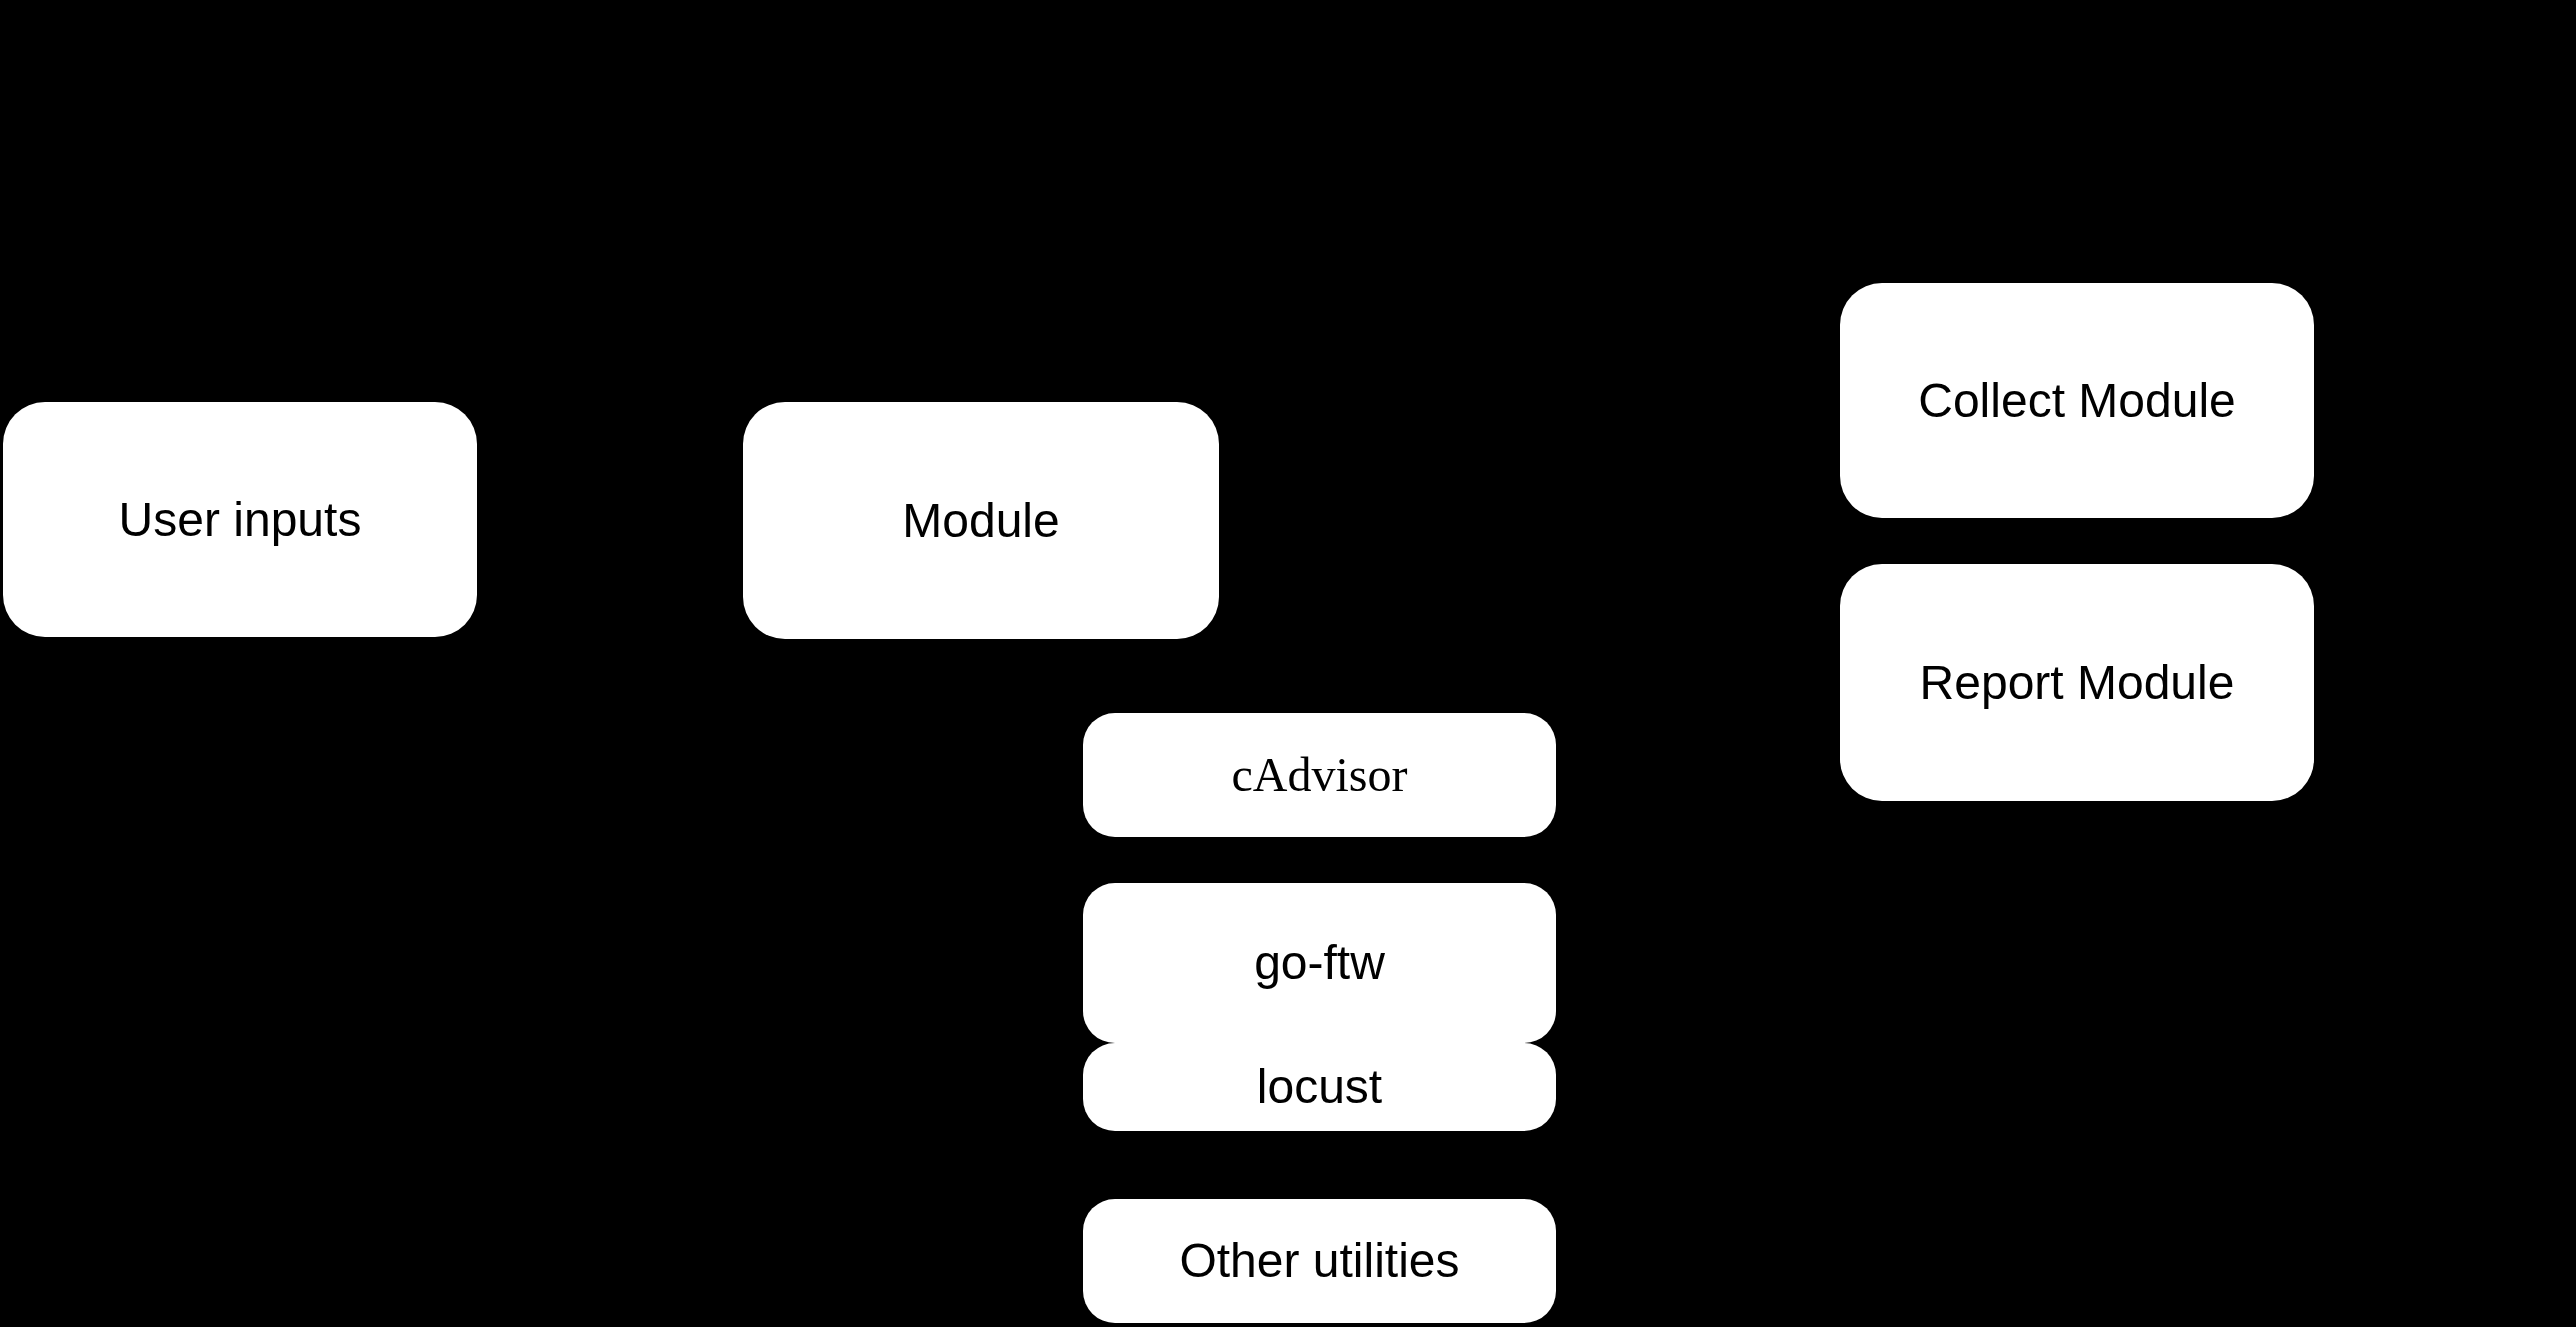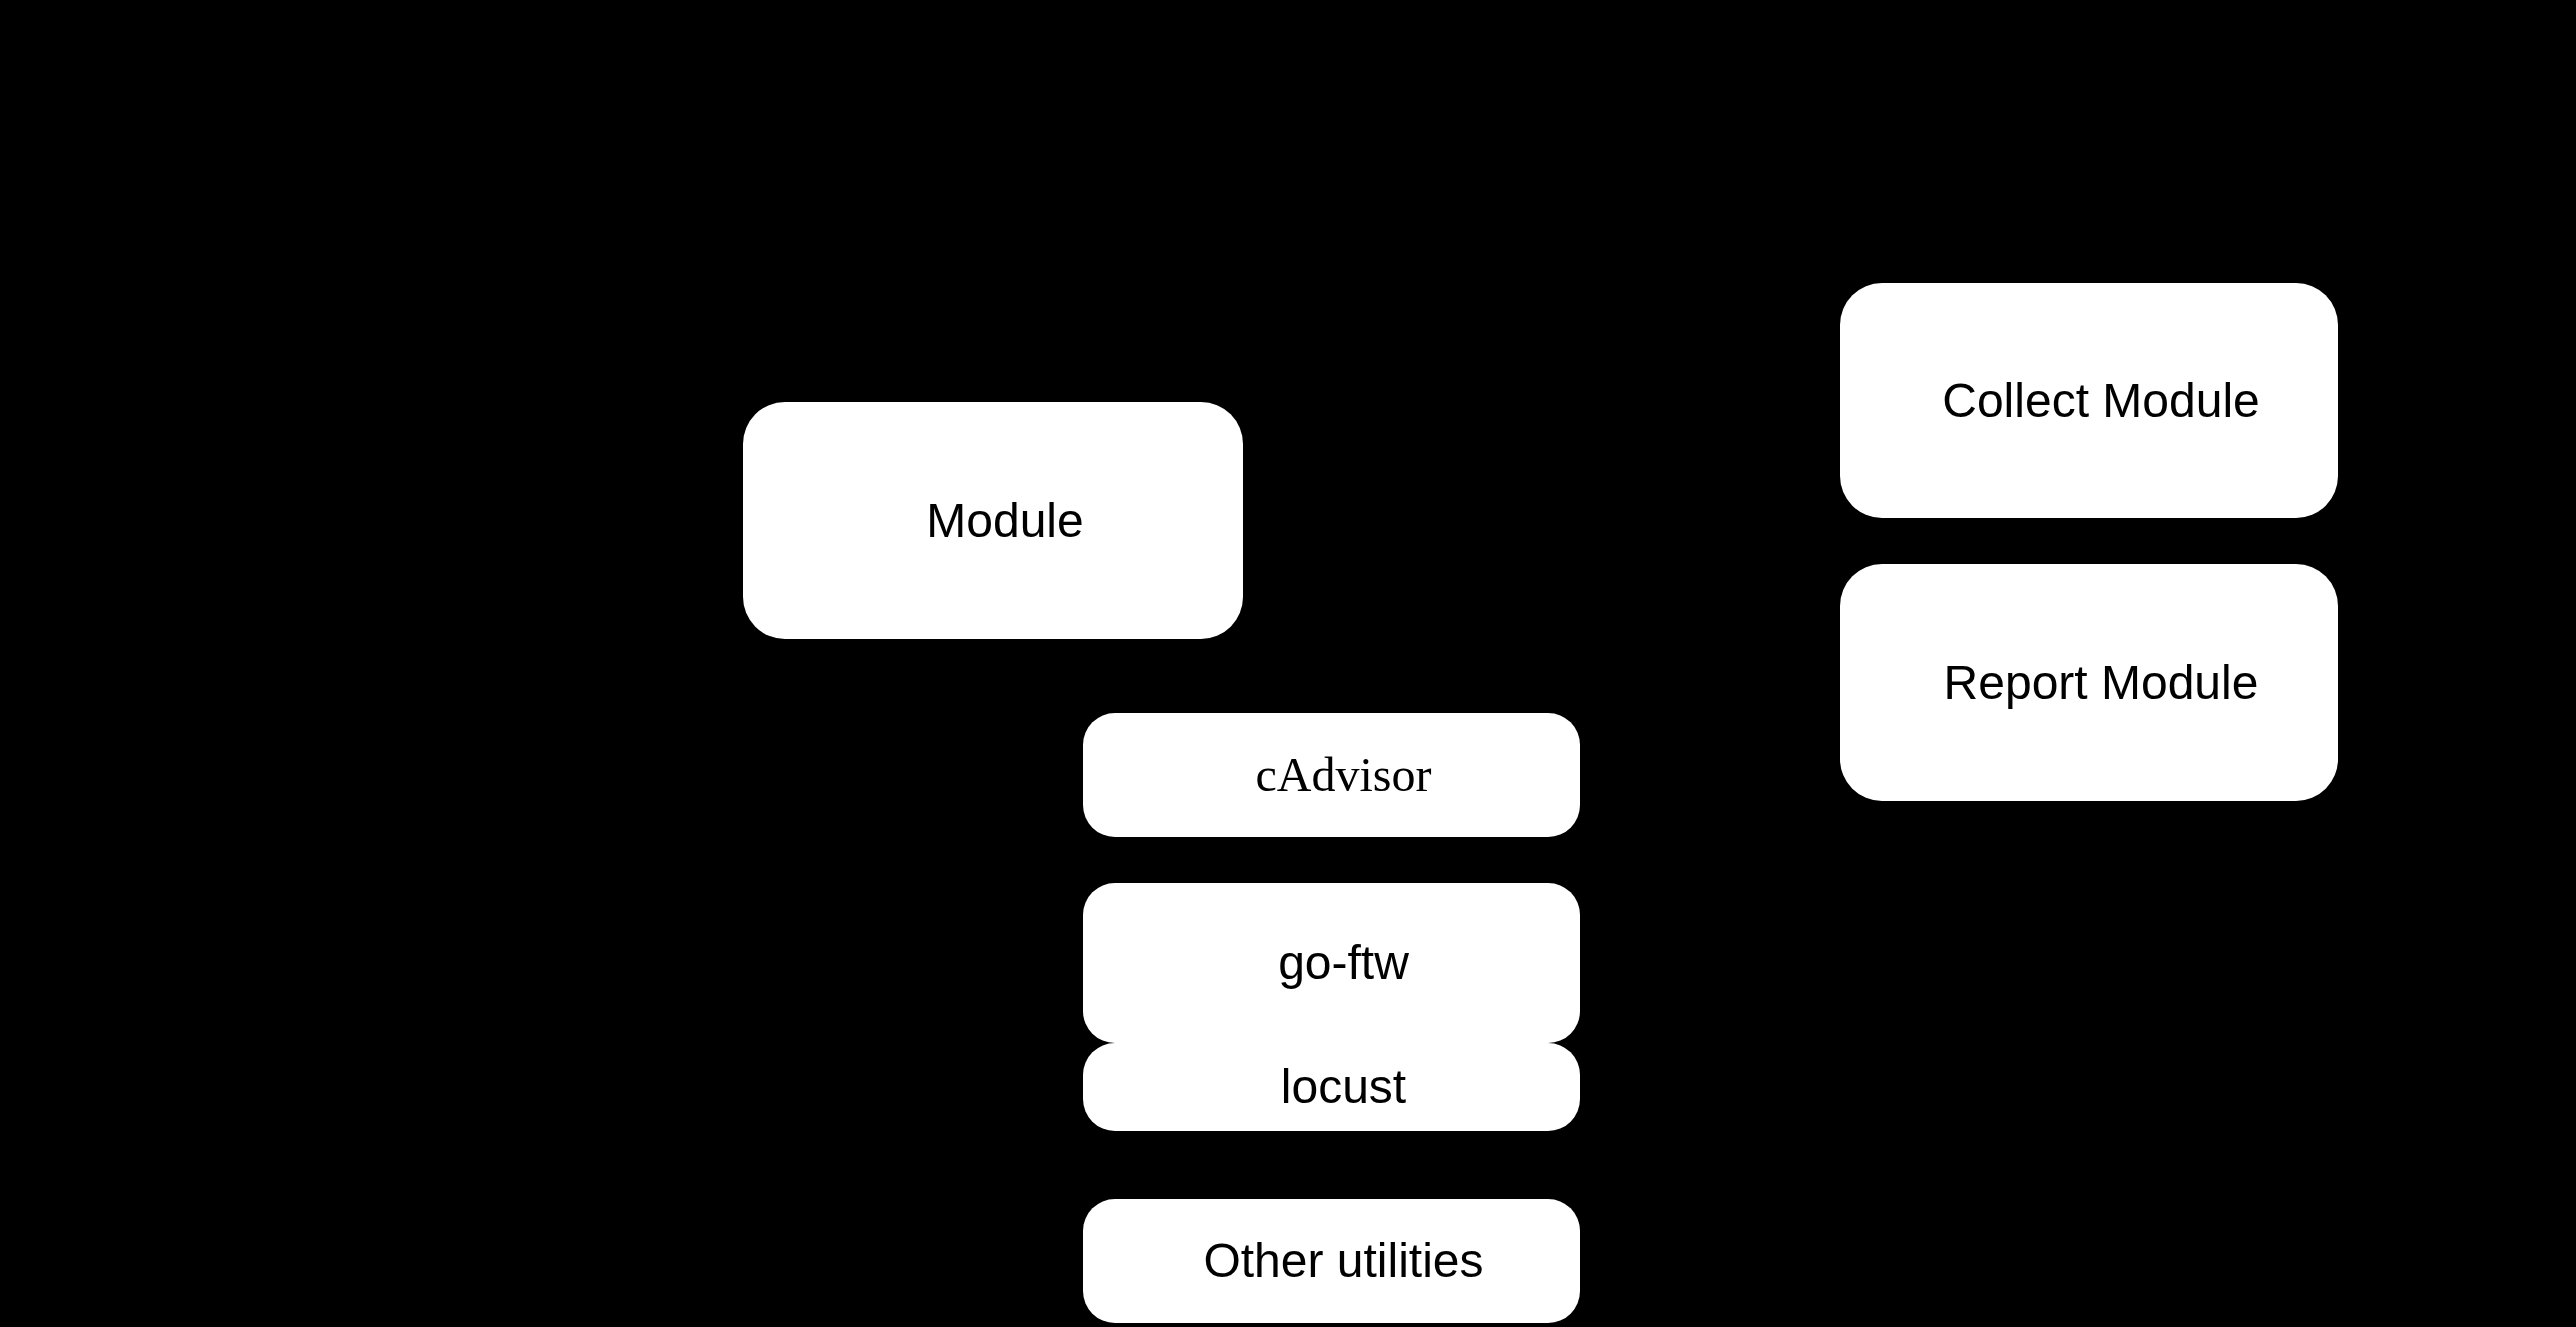--- a/index.html
+++ b/index.html
@@ -18,40 +18,42 @@
   .node {
     position: absolute;
     background: var(--node-fill, #ffffff);
     color: var(--node-text, #000000);
     display: flex;
     align-items: center;
     justify-content: center;
     font-size: 48px;
     line-height: 1.2;
     white-space: nowrap;
-    padding-left: 24px;
   }
   .node.large { border-radius: 42px; }
   .node.small { border-radius: 32px; }
 
   
   .pos-user-inputs     { left: 3px;    top: 402px;  width: 474px; height: 235px; }
   .pos-utility         { left: 743px;  top: 402px;  width: 476px; height: 237px; }
   .pos-collect-module  { left: 1840px; top: 283px;  width: 474px; height: 235px; }
   .pos-report-module   { left: 1840px; top: 564px;  width: 474px; height: 237px; }
   .pos-cadvisor        { left: 1083px; top: 713px;  width: 473px; height: 124px; font-family: Liberation Serif, serif; }
   .pos-go-ftw          { left: 1083px; top: 883px;  width: 473px; height: 160px; }
   .pos-locust          { left: 1083px; top: 1043px; width: 473px; height: 88px; }
   .pos-other-utilities { left: 1083px; top: 1199px; width: 473px; height: 124px; }
 </style>
 </head>
 <body>
 
 <div class="canvas">
 
+  <div class="node large pos-user-inputs">
+    <span class="node-label">User inputs</span>
+  </div>
 
   <div class="node large pos-utility">
     <span class="node-label">Module</span>
   </div>
 
   <div class="node large pos-collect-module">
     <span class="node-label">Collect Module</span>
   </div>
 
   <div class="node large pos-report-module">

